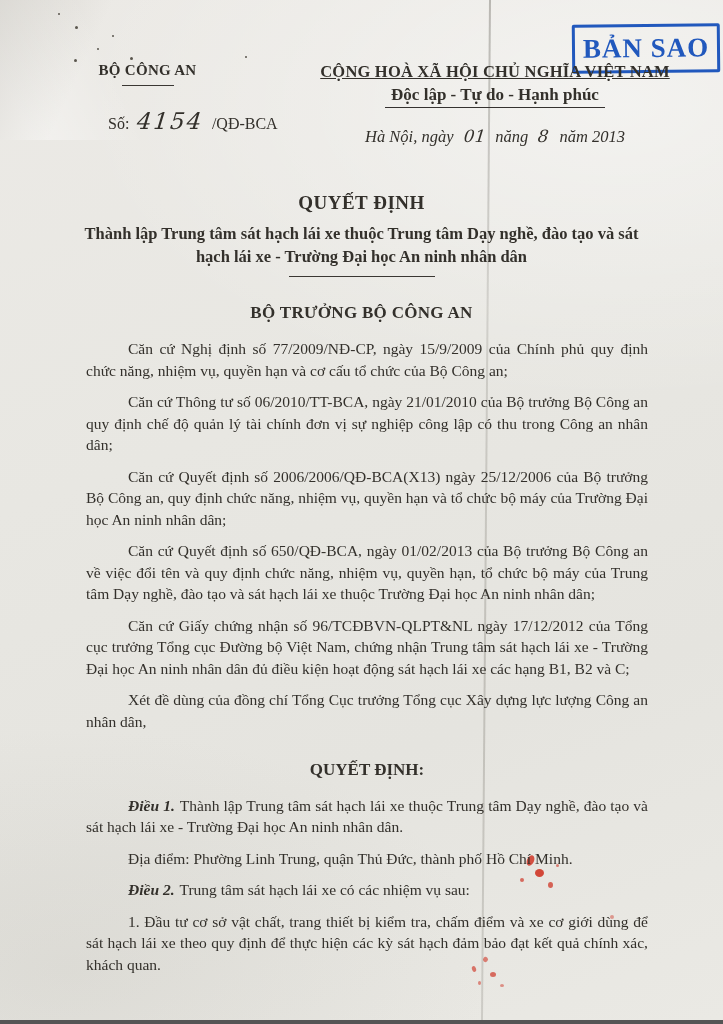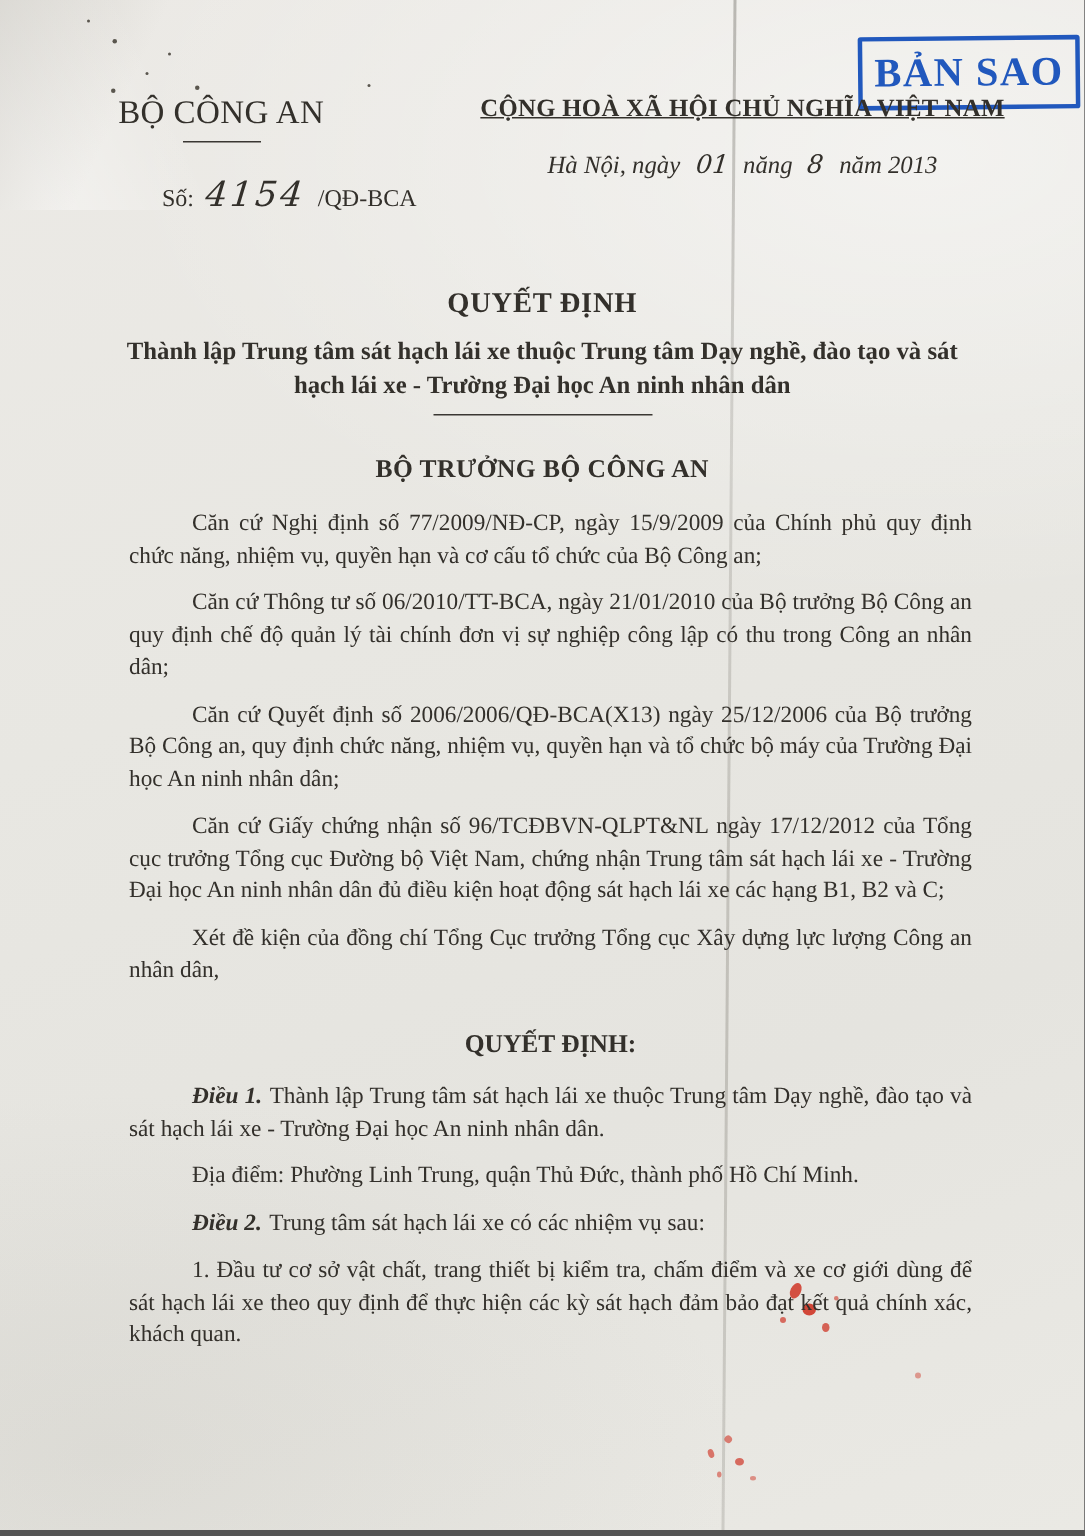--- a/index.html
+++ b/index.html
@@ -44,21 +44,21 @@
     transform:rotate(-.6deg);
     background:rgba(255,255,255,.05);
   }
   
   .header-row{
     position:absolute;top:62px;left:0;width:723px;
     display:flex;
   }
   .header-left{width:295px;text-align:center;}
   .header-right{width:400px;text-align:center;}
-  .issuer{font-weight:normal;font-size:22px;letter-spacing:.3px;}
+  .issuer{font-weight:bold;font-size:15px;letter-spacing:.3px;}
   .issuer-rule{width:52px;height:0;border-bottom:1.6px solid #3a3733;margin:6px auto 0;}
   .doc-number{margin-top:22px;font-size:16px;text-align:left;padding-left:108px;white-space:nowrap;}
   .hand{font-family:"DejaVu Serif",serif;font-style:italic;font-weight:500;}
   .hand-num{font-size:23px;letter-spacing:2px;transform:skewX(-6deg);display:inline-block;margin:0 4px;}
   .motto1{font-weight:bold;font-size:16.5px;letter-spacing:.2px;white-space:nowrap;text-decoration:underline;}
   .motto2{display:inline-block;font-weight:bold;font-size:17px;border-bottom:1.8px solid #353230;padding:0 6px 2px;margin-top:3px;}
   .date-line{margin-top:18px;font-style:italic;font-size:16.5px;white-space:nowrap;}
   .hand-sm{font-size:17px;margin:0 6px;display:inline-block;transform:skewX(-6deg);}
   
   .title-block{position:absolute;top:192px;left:0;width:723px;text-align:center;}
@@ -113,20 +113,21 @@
       <div class="issuer">BỘ CÔNG AN</div>
       <div class="issuer-rule"></div>
       <div class="doc-number">
         <span>Số:</span>
         <span class="hand hand-num">4154</span>
         <span>/QĐ-BCA</span>
       </div>
     </div>
     <div class="header-right">
       <div class="motto1">CỘNG HOÀ XÃ HỘI CHỦ NGHĨA VIỆT NAM</div>
+      <div><span class="motto2">Độc lập - Tự do - Hạnh phúc</span></div>
       <div class="date-line">
         <span>Hà Nội, ngày</span>
         <span class="hand hand-sm">01</span>
         <span>năng</span>
         <span class="hand hand-sm">8</span>
         <span>năm 2013</span>
       </div>
     </div>
   </div>
 
@@ -134,22 +135,23 @@
     <div class="decree-heading">QUYẾT ĐỊNH</div>
     <div class="decree-subtitle">Thành lập Trung tâm sát hạch lái xe thuộc Trung tâm Dạy nghề, đào tạo và sát hạch lái xe - Trường Đại học An ninh nhân dân</div>
     <div class="title-rule"></div>
     <div class="authority">BỘ TRƯỞNG BỘ CÔNG AN</div>
   </div>
 
   <div class="body-text">
     <p>Căn cứ Nghị định số 77/2009/NĐ-CP, ngày 15/9/2009 của Chính phủ quy định chức năng, nhiệm vụ, quyền hạn và cơ cấu tổ chức của Bộ Công an;</p>
     <p>Căn cứ Thông tư số 06/2010/TT-BCA, ngày 21/01/2010 của Bộ trưởng Bộ Công an quy định chế độ quản lý tài chính đơn vị sự nghiệp công lập có thu trong Công an nhân dân;</p>
     <p>Căn cứ Quyết định số 2006/2006/QĐ-BCA(X13) ngày 25/12/2006 của Bộ trưởng Bộ Công an, quy định chức năng, nhiệm vụ, quyền hạn và tổ chức bộ máy của Trường Đại học An ninh nhân dân;</p>
+    <p>Căn cứ Quyết định số 650/QĐ-BCA, ngày 01/02/2013 của Bộ trưởng Bộ Công an về việc đổi tên và quy định chức năng, nhiệm vụ, quyền hạn, tổ chức bộ máy của Trung tâm Dạy nghề, đào tạo và sát hạch lái xe thuộc Trường Đại học An ninh nhân dân;</p>
     <p>Căn cứ Giấy chứng nhận số 96/TCĐBVN-QLPT&amp;NL ngày 17/12/2012 của Tổng cục trưởng Tổng cục Đường bộ Việt Nam, chứng nhận Trung tâm sát hạch lái xe - Trường Đại học An ninh nhân dân đủ điều kiện hoạt động sát hạch lái xe các hạng B1, B2 và C;</p>
-    <p>Xét đề kiện của đồng chí Tổng Cục trưởng Tổng cục Xây dựng lực lượng Công an nhân dân,</p>
+    <p>Xét đề dùng của đồng chí Tổng Cục trưởng Tổng cục Xây dựng lực lượng Công an nhân dân,</p>
 
     <p class="decision-heading">QUYẾT ĐỊNH:</p>
 
     <p>
       <span class="article-label">Điều 1.</span><span>Thành lập Trung tâm sát hạch lái xe thuộc Trung tâm Dạy nghề, đào tạo và sát hạch lái xe - Trường Đại học An ninh nhân dân.</span>
     </p>
     <p>
       <span class="article-label"></span><span>Địa điểm: Phường Linh Trung, quận Thủ Đức, thành phố Hồ Chí Minh.</span>
     </p>
     <p>

